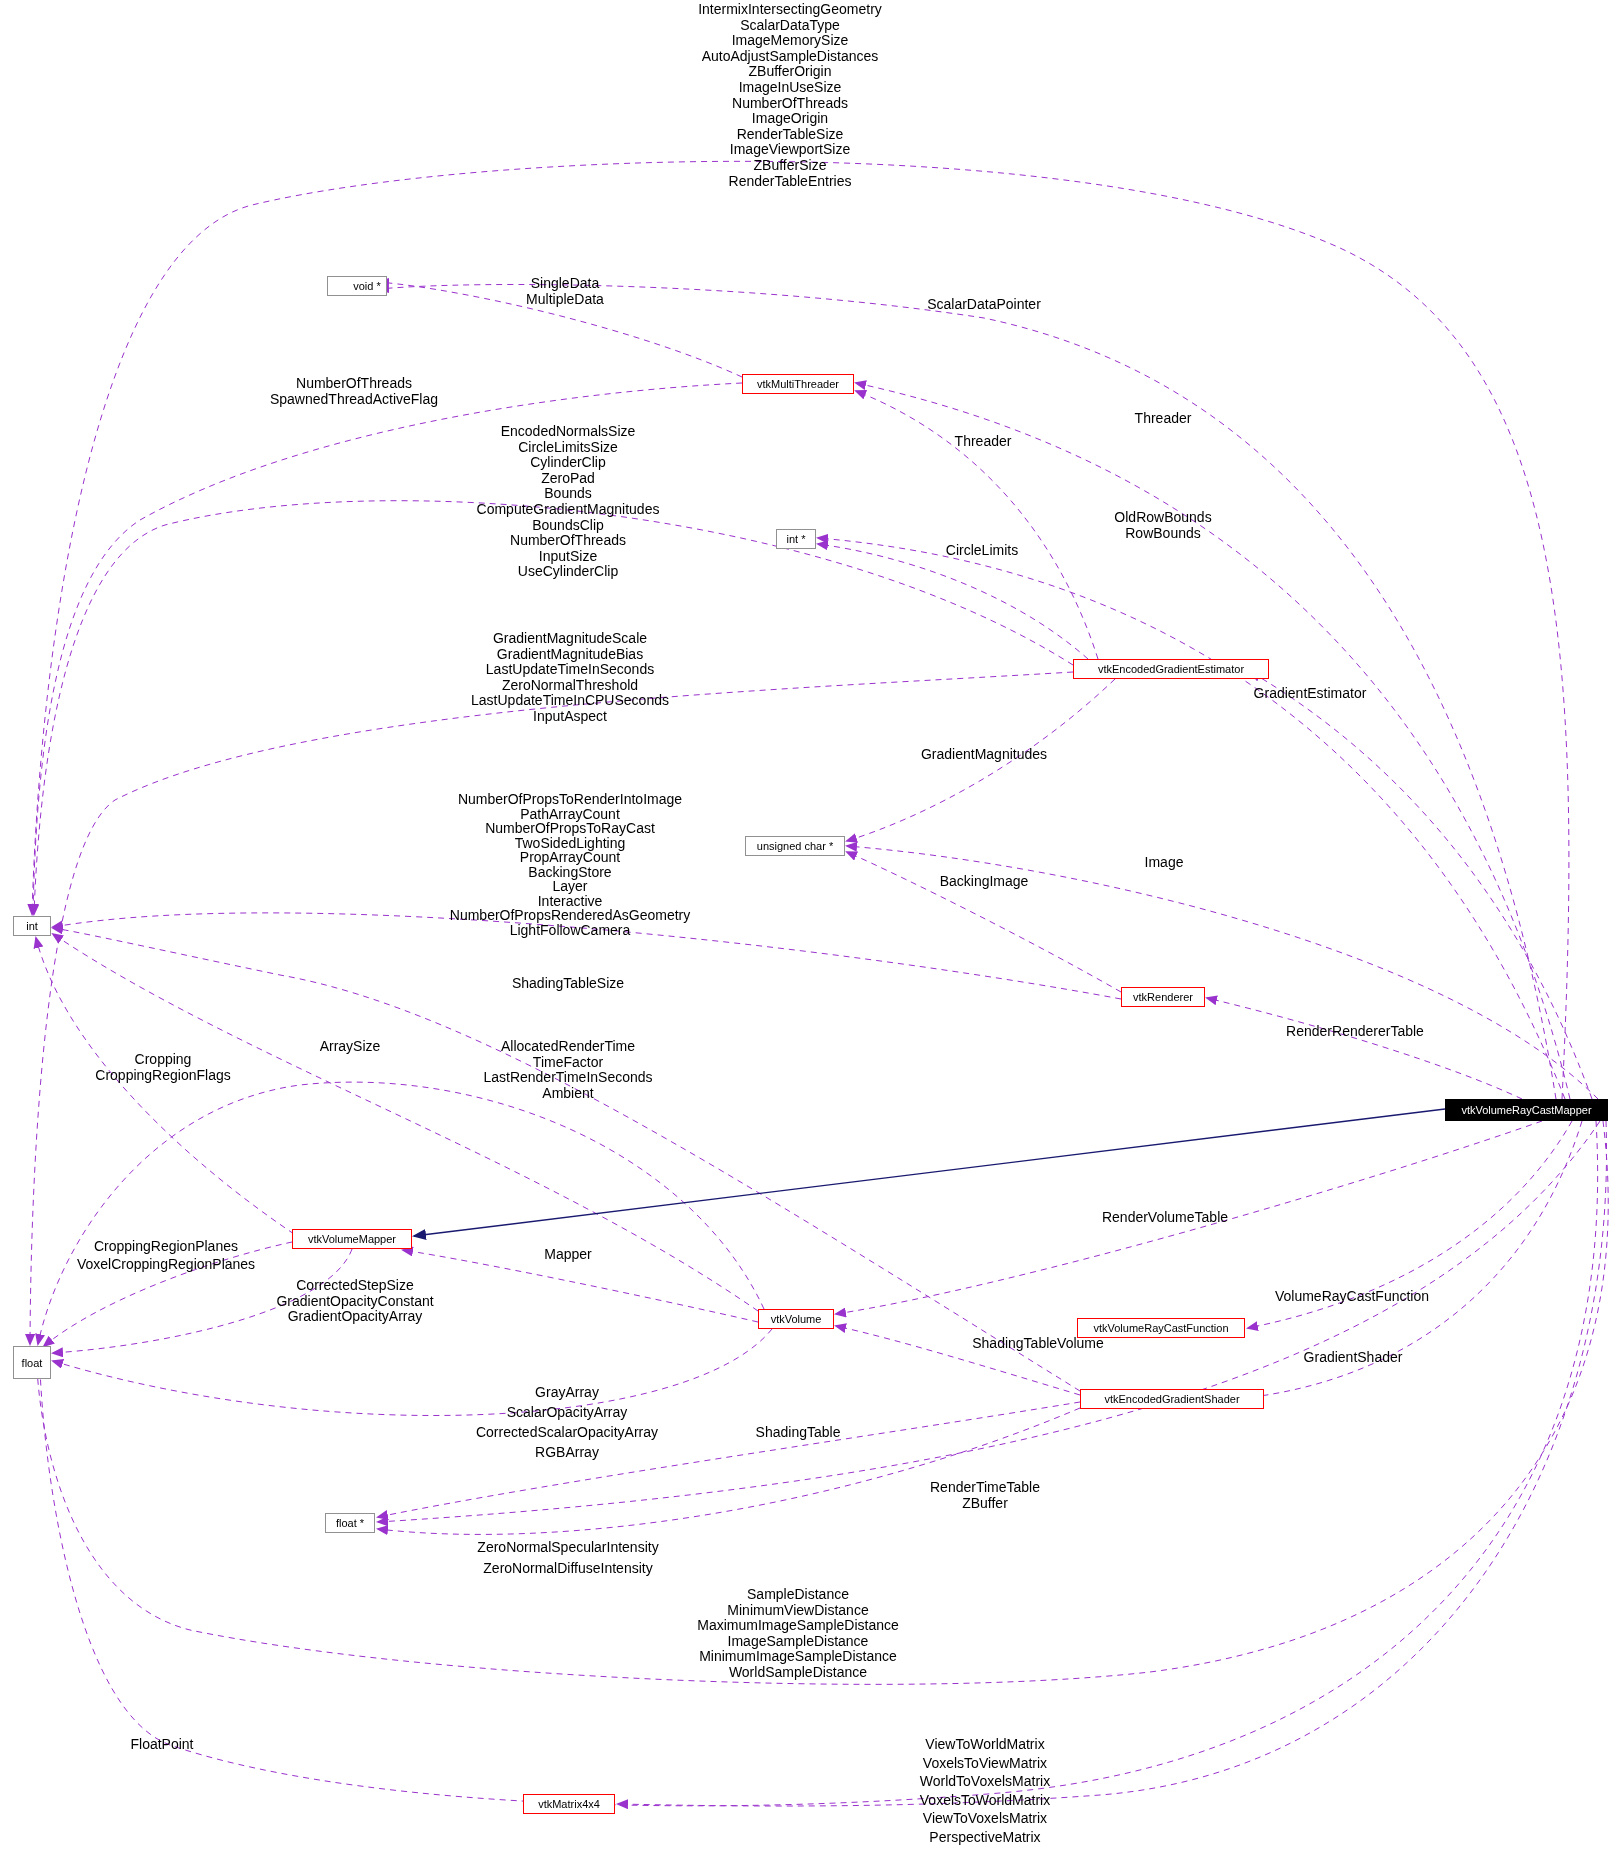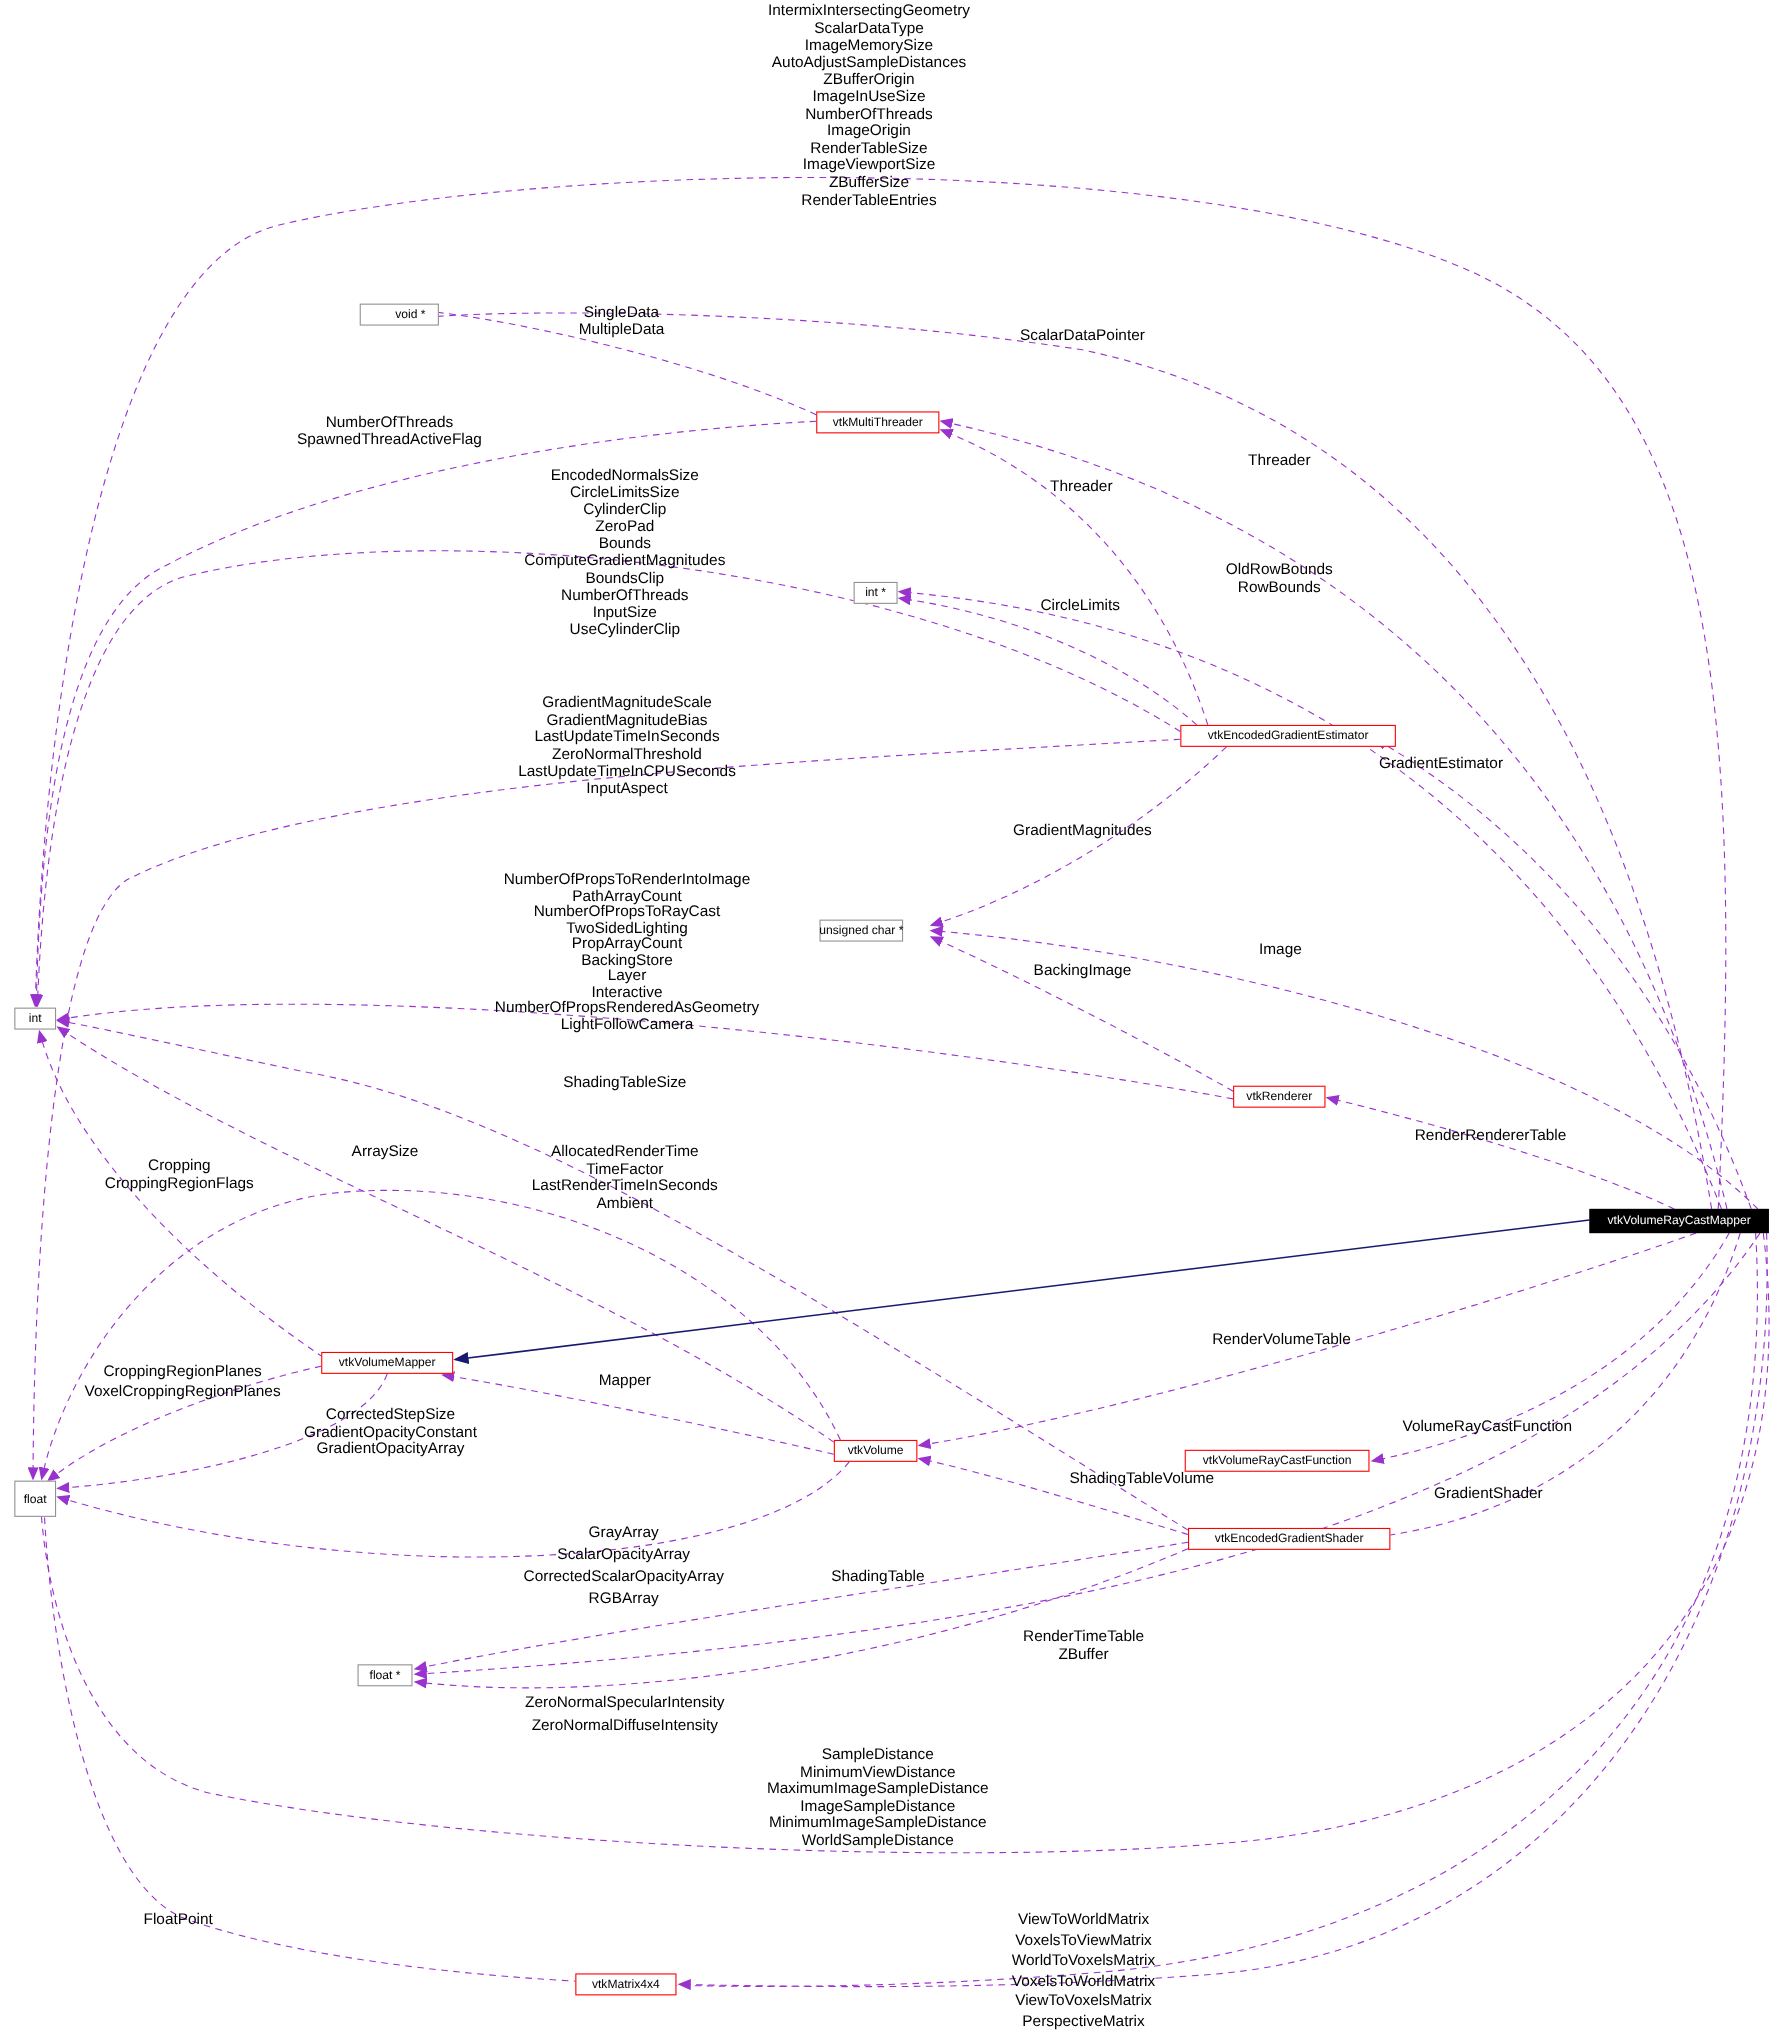--- a/index.html
+++ b/index.html
@@ -224,25 +224,25 @@
       <div class="elabel" style="left: 985px; top: 1735px; line-height: 18.6px;">
         <div>ViewToWorldMatrix</div>
         <div>VoxelsToViewMatrix</div>
         <div>WorldToVoxelsMatrix</div>
         <div>VoxelsToWorldMatrix</div>
         <div>ViewToVoxelsMatrix</div>
         <div>PerspectiveMatrix</div>
       </div>
     </div>
   <div id="nodes">
-      <div class="node plain" style="left: 327px; top: 276px; width: 72px; height: 20px; padding-left: 20px;">void *</div>
+      <div class="node plain" style="left: 327px; top: 276px; width: 60px; height: 20px; padding-left: 20px;">void *</div>
       <div class="node ref" style="left: 742px; top: 374px; width: 112px; height: 20px;">vtkMultiThreader</div>
       <div class="node plain" style="left: 776px; top: 529px; width: 40px; height: 20px;">int *</div>
       <div class="node ref" style="left: 1073px; top: 659px; width: 196px; height: 20px;">vtkEncodedGradientEstimator</div>
-      <div class="node plain" style="left: 745px; top: 836px; width: 76px; height: 20px;">unsigned char *</div>
+      <div class="node plain" style="left: 745px; top: 836px; width: 100px; height: 20px;">unsigned char *</div>
       <div class="node plain" style="left: 13px; top: 916px; width: 38px; height: 20px;">int</div>
       <div class="node ref" style="left: 1121px; top: 987px; width: 84px; height: 20px;">vtkRenderer</div>
       <div class="node main" style="left: 1445px; top: 1099px; width: 163px; height: 22px;">vtkVolumeRayCastMapper</div>
       <div class="node ref" style="left: 292px; top: 1229px; width: 120px; height: 20px;">vtkVolumeMapper</div>
       <div class="node ref" style="left: 758px; top: 1309px; width: 76px; height: 20px;">vtkVolume</div>
       <div class="node ref" style="left: 1077px; top: 1318px; width: 168px; height: 20px;">vtkVolumeRayCastFunction</div>
       <div class="node ref" style="left: 1080px; top: 1389px; width: 184px; height: 20px;">vtkEncodedGradientShader</div>
       <div class="node plain" style="left: 13px; top: 1346px; width: 38px; height: 33px;">float</div>
       <div class="node plain" style="left: 325px; top: 1513px; width: 50px; height: 20px;">float *</div>
       <div class="node ref" style="left: 523px; top: 1794px; width: 92px; height: 20px;">vtkMatrix4x4</div>

